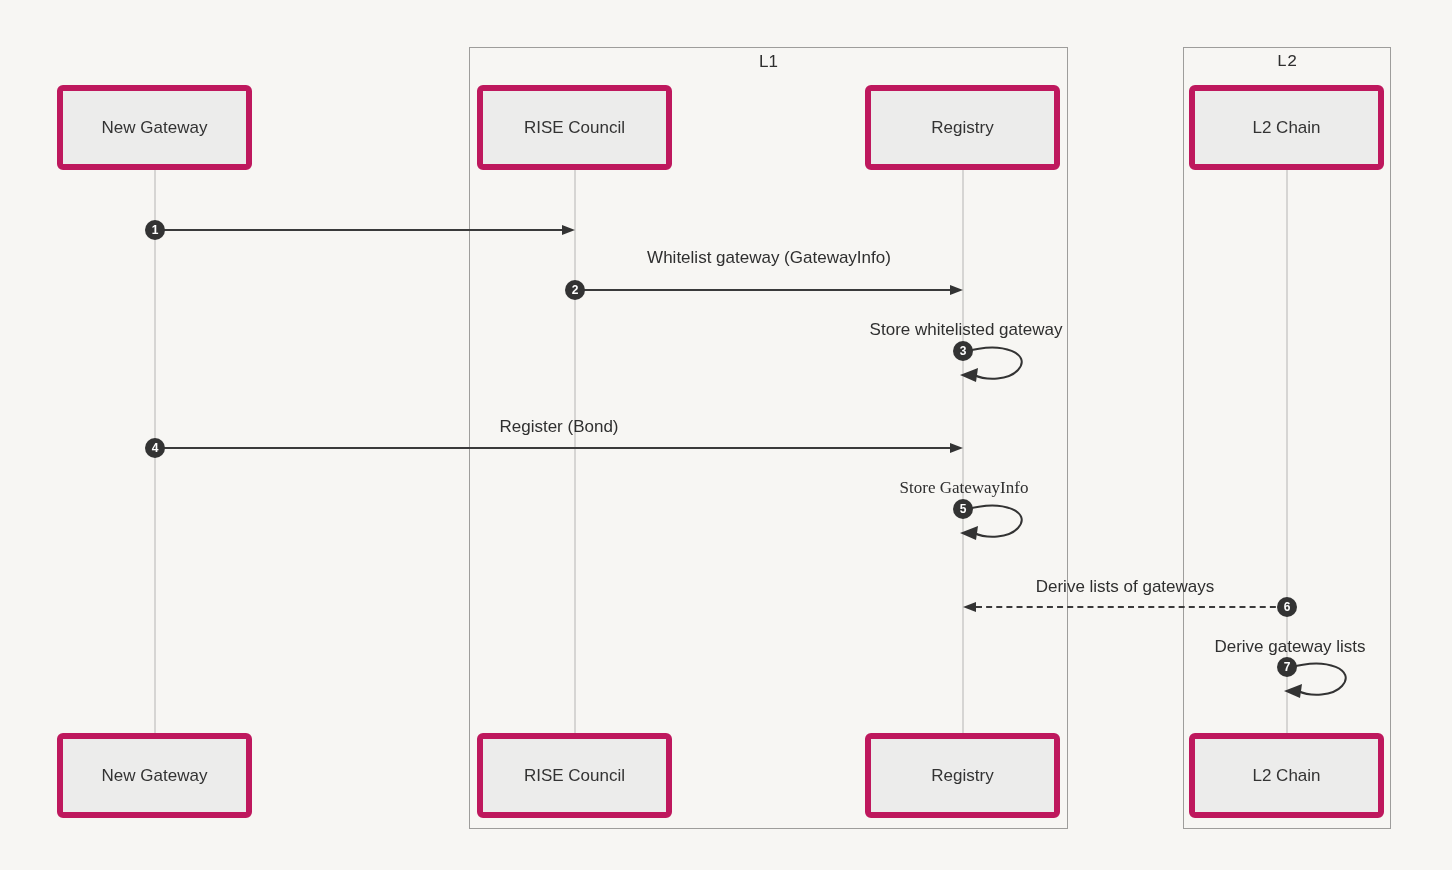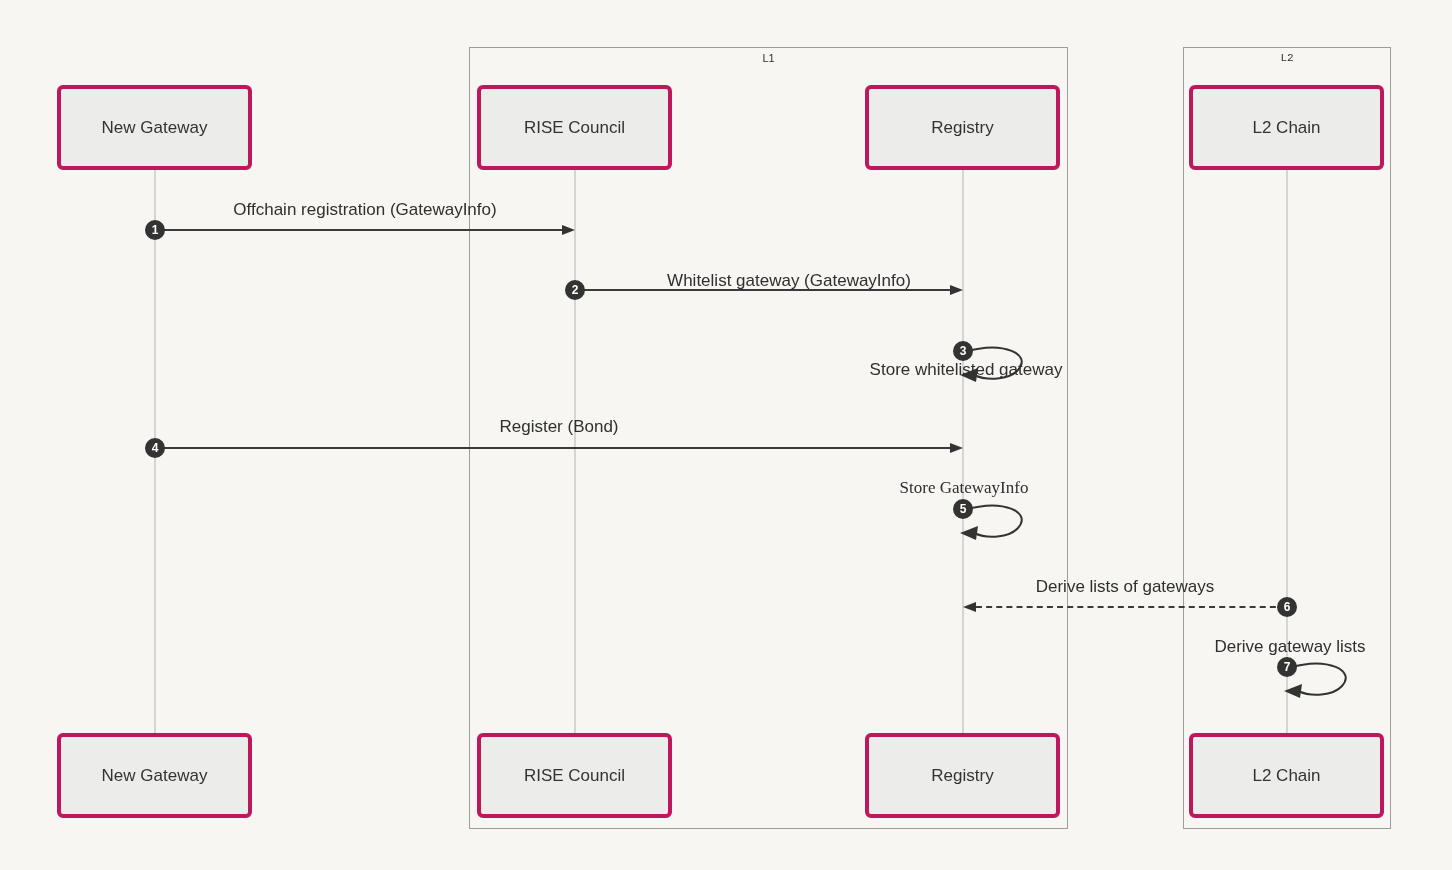--- a/index.html
+++ b/index.html
@@ -14,28 +14,28 @@
   .group{
     position:absolute;
     border:1px solid #9e9d9b;
     box-sizing:border-box;
     background:transparent;
   }
   .group-label{
     position:absolute;
     top:4px;left:50%;
     transform:translateX(-50%);
-    font-size:11px;
+    font-size:17px;
     color:#2f2f2f;
   }
   .actor{
     position:absolute;
     width:195px;height:85px;
     background:#ececeb;
-    border:4px solid #be185d;
+    border:6px solid #be185d;
     border-radius:6px;
     box-sizing:border-box;
     display:flex;align-items:center;justify-content:center;
     font-size:17px;
     color:#333;
     z-index:2;
   }
   .lifeline{
     position:absolute;
     width:2px;top:170px;height:563px;
@@ -135,31 +135,30 @@
   <div class="actor" style="left:477px;top:733px;">
     <span>RISE Council</span>
   </div>
   <div class="actor" style="left:865px;top:733px;">
     <span>Registry</span>
   </div>
   <div class="actor" style="left:1189px;top:733px;">
     <span>L2 Chain</span>
   </div>
 
-  <div class="msg-label" style="left:365px;top:210px;">Offchain registration (GatewayInfo)</div>
   <div class="msg-line" style="left:155px;top:229px;width:407px;"></div>
   <div class="ah ah-right" style="left:562px;top:225px;"></div>
   <div class="num" style="left:155px;top:230px;">1</div>
 
-  <div class="msg-label" style="left:769px;top:281px;margin-left:20px;">Whitelist gateway (GatewayInfo)</div>
+  <div class="msg-label" style="left:769px;top:258px;">Whitelist gateway (GatewayInfo)</div>
   <div class="msg-line" style="left:575px;top:289px;width:375px;"></div>
   <div class="ah ah-right" style="left:950px;top:285px;"></div>
   <div class="num" style="left:575px;top:290px;">2</div>
 
-  <div class="msg-label" style="left:966px;top:330px;margin-top:40px;">Store whitelisted gateway</div>
+  <div class="msg-label" style="left:966px;top:330px;">Store whitelisted gateway</div>
   <svg class="self-loop" style="left:957px;top:343px;" width="80" height="48" viewBox="0 0 80 48">
     <path d="M 7 9 C 48 -3, 75 12, 61 27 C 52 37, 30 38, 17 32"></path>
     <polygon points="3,32 21,25 19,39"></polygon>
   </svg>
   <div class="num" style="left:963px;top:351px;">3</div>
 
   <div class="msg-label" style="left:559px;top:427px;">Register (Bond)</div>
   <div class="msg-line" style="left:155px;top:447px;width:795px;"></div>
   <div class="ah ah-right" style="left:950px;top:443px;"></div>
   <div class="num" style="left:155px;top:448px;">4</div>

